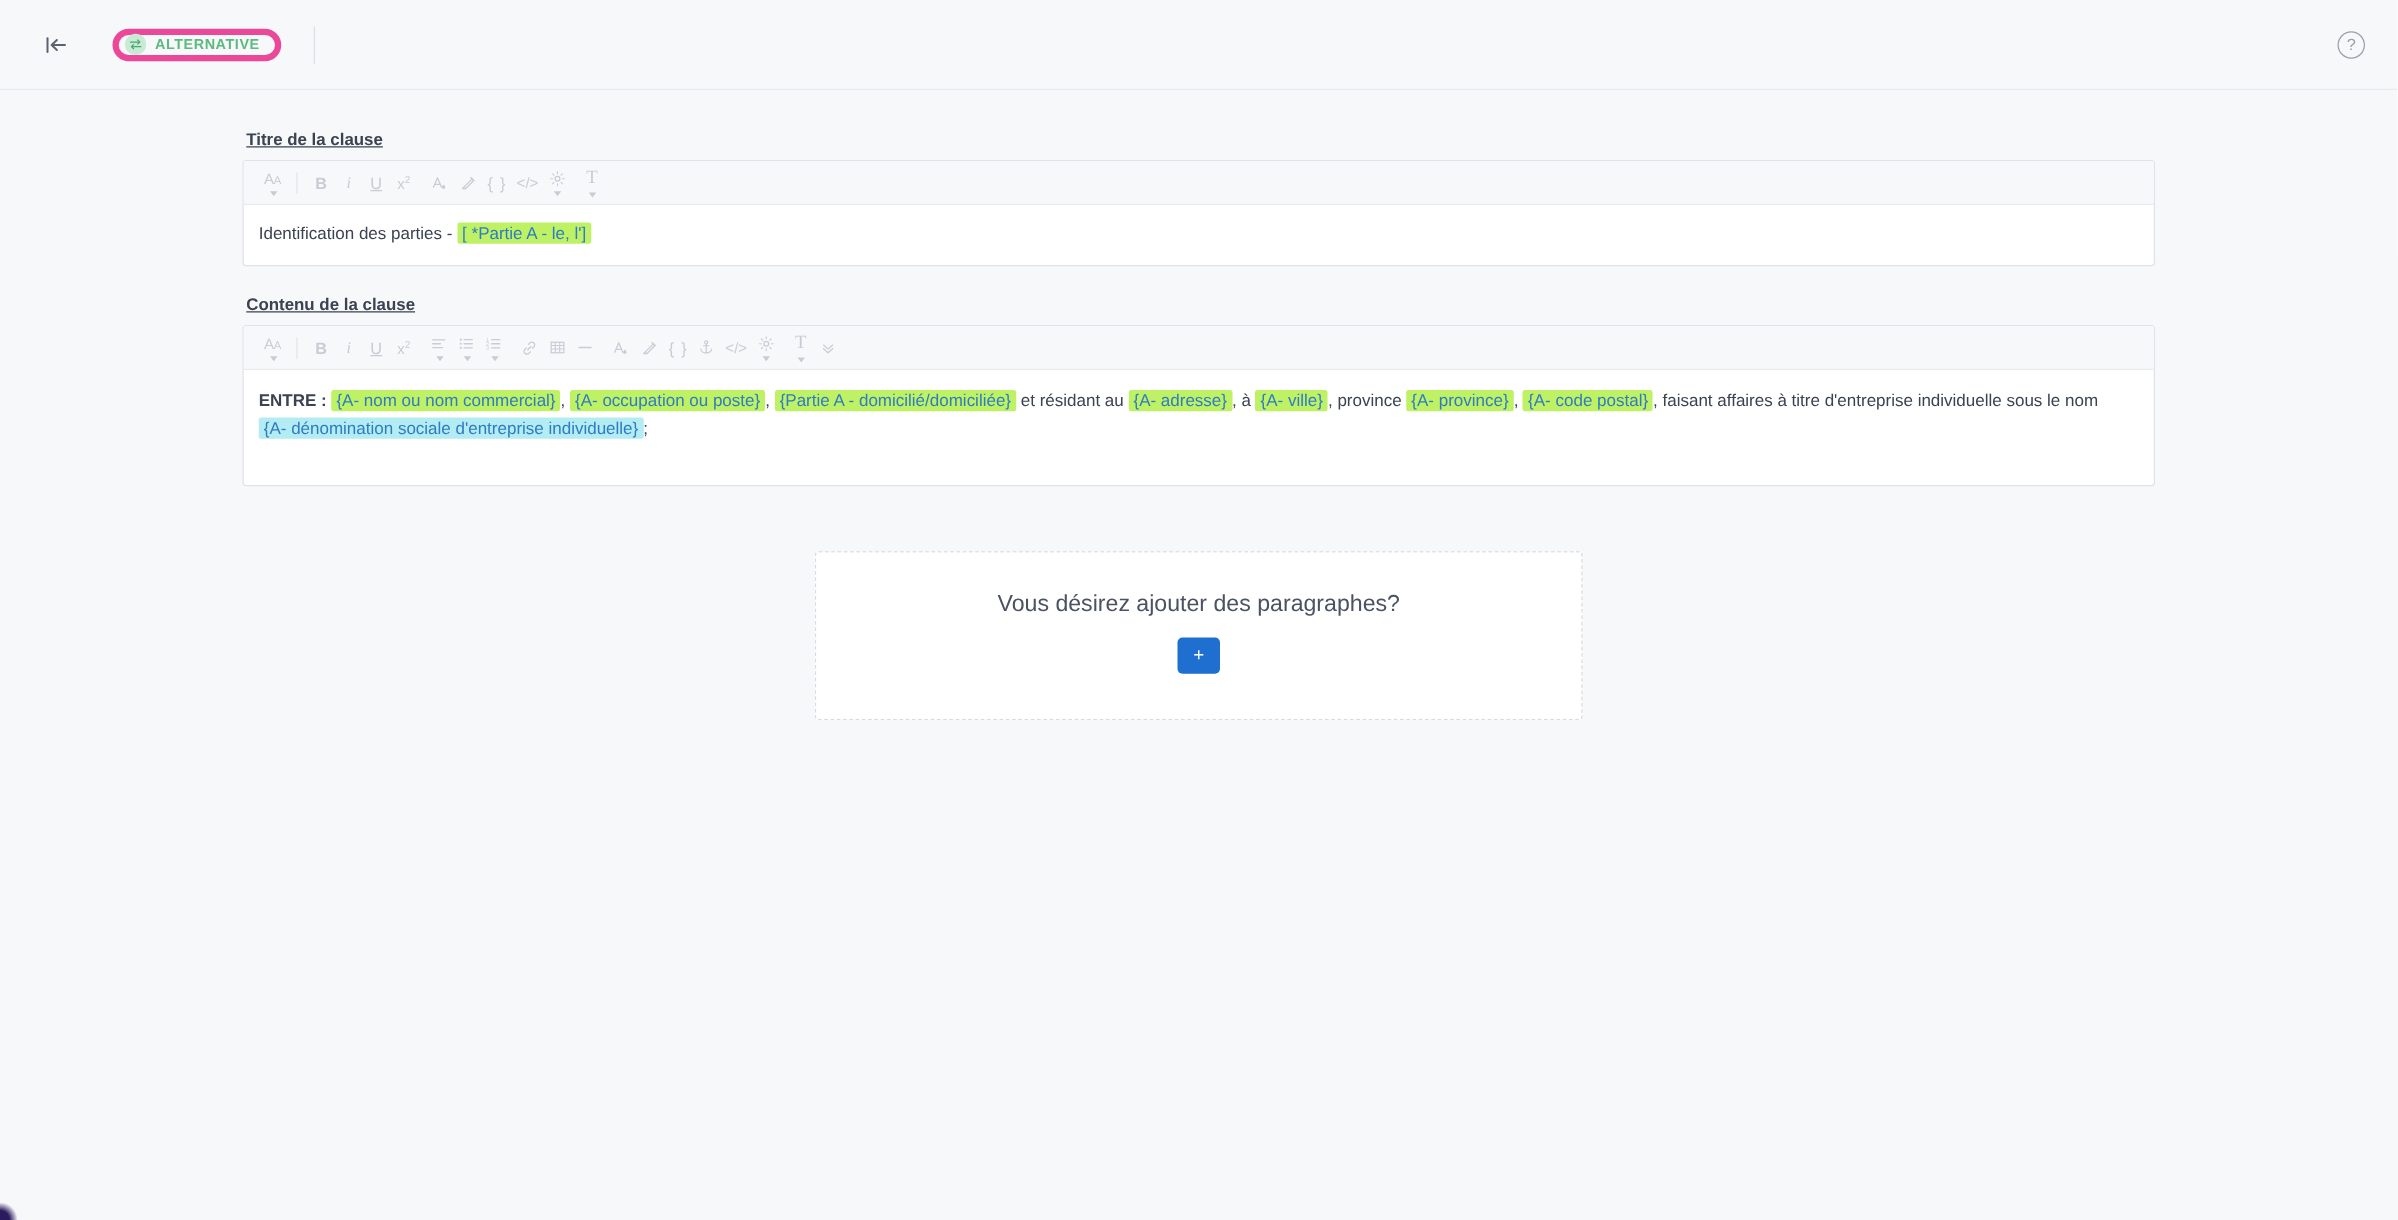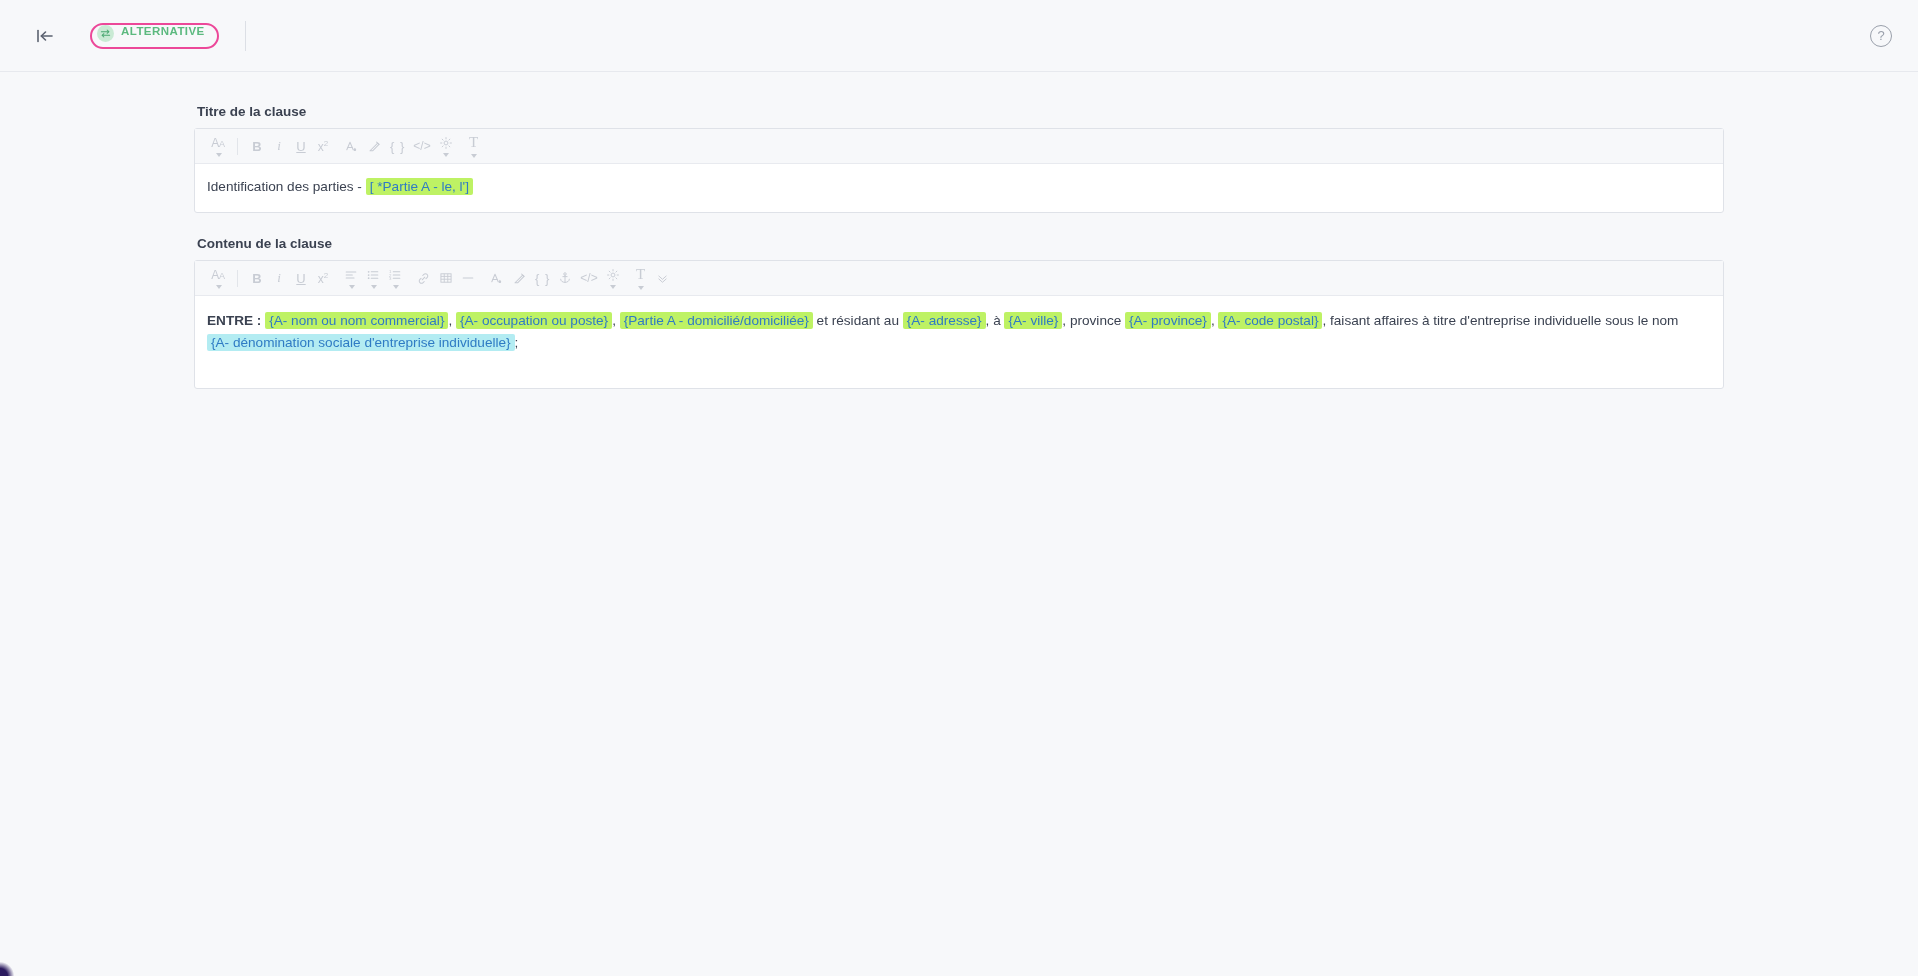--- a/index.html
+++ b/index.html
@@ -23,25 +23,25 @@
   }
   .collapse-btn {
     width: 34px; height: 34px;
     display: flex; align-items: center; justify-content: center;
     color: #5b6270;
     cursor: pointer;
     margin-left: 4px;
   }
   .badge {
     display: inline-flex;
-    align-items: flex-start;
+    align-items: center;
     gap: 7px;
     height: 26px;
     padding: 0 12px 0 5px;
-    border: 2px solid #ec4899;
+    border: 5px solid #ec4899;
     border-radius: 14px;
     margin-left: 28px;
     background: transparent;
     cursor: pointer;
   }
   .badge-icon {
     width: 17px; height: 17px;
     border-radius: 50%;
     background: #c9ead4;
     display: flex; align-items: center; justify-content: center;
@@ -90,20 +90,21 @@
     width: 1530px;
     margin: 0 auto;
     padding-top: 32px;
   }
 
   .field-label {
     font-size: 13.5px;
     font-weight: 700;
     color: #3b4251;
     margin: 0 0 9px 3px;
+    text-decoration: underline;
   }
   .field-label.second { margin-top: 23px; }
 
   .editor {
     border: 1px solid #dfe2e8;
     border-radius: 3px;
     background: #ffffff;
   }
   .toolbar {
     height: 35px;
@@ -423,17 +424,23 @@
           <span>et résidant au</span>
           <span class="tok">{A- adresse}</span><span>, à</span>
           <span class="tok">{A- ville}</span><span>, province</span>
           <span class="tok">{A- province}</span><span>,</span>
           <span class="tok">{A- code postal}</span><span>, faisant affaires à titre d'entreprise individuelle sous le nom</span>
           <span class="tok teal">{A- dénomination sociale d'entreprise individuelle}</span><span>;</span>
         </p>
       </div>
     </div>
 
+    <div class="addcard">
+      <div class="addcard-text">Vous désirez ajouter des paragraphes?</div>
+      <button class="add-btn">
+        <span>+</span>
+      </button>
+    </div>
 
   </div>
 
   <div class="corner-artifact"></div>
 </div>
 
 </body></html>

